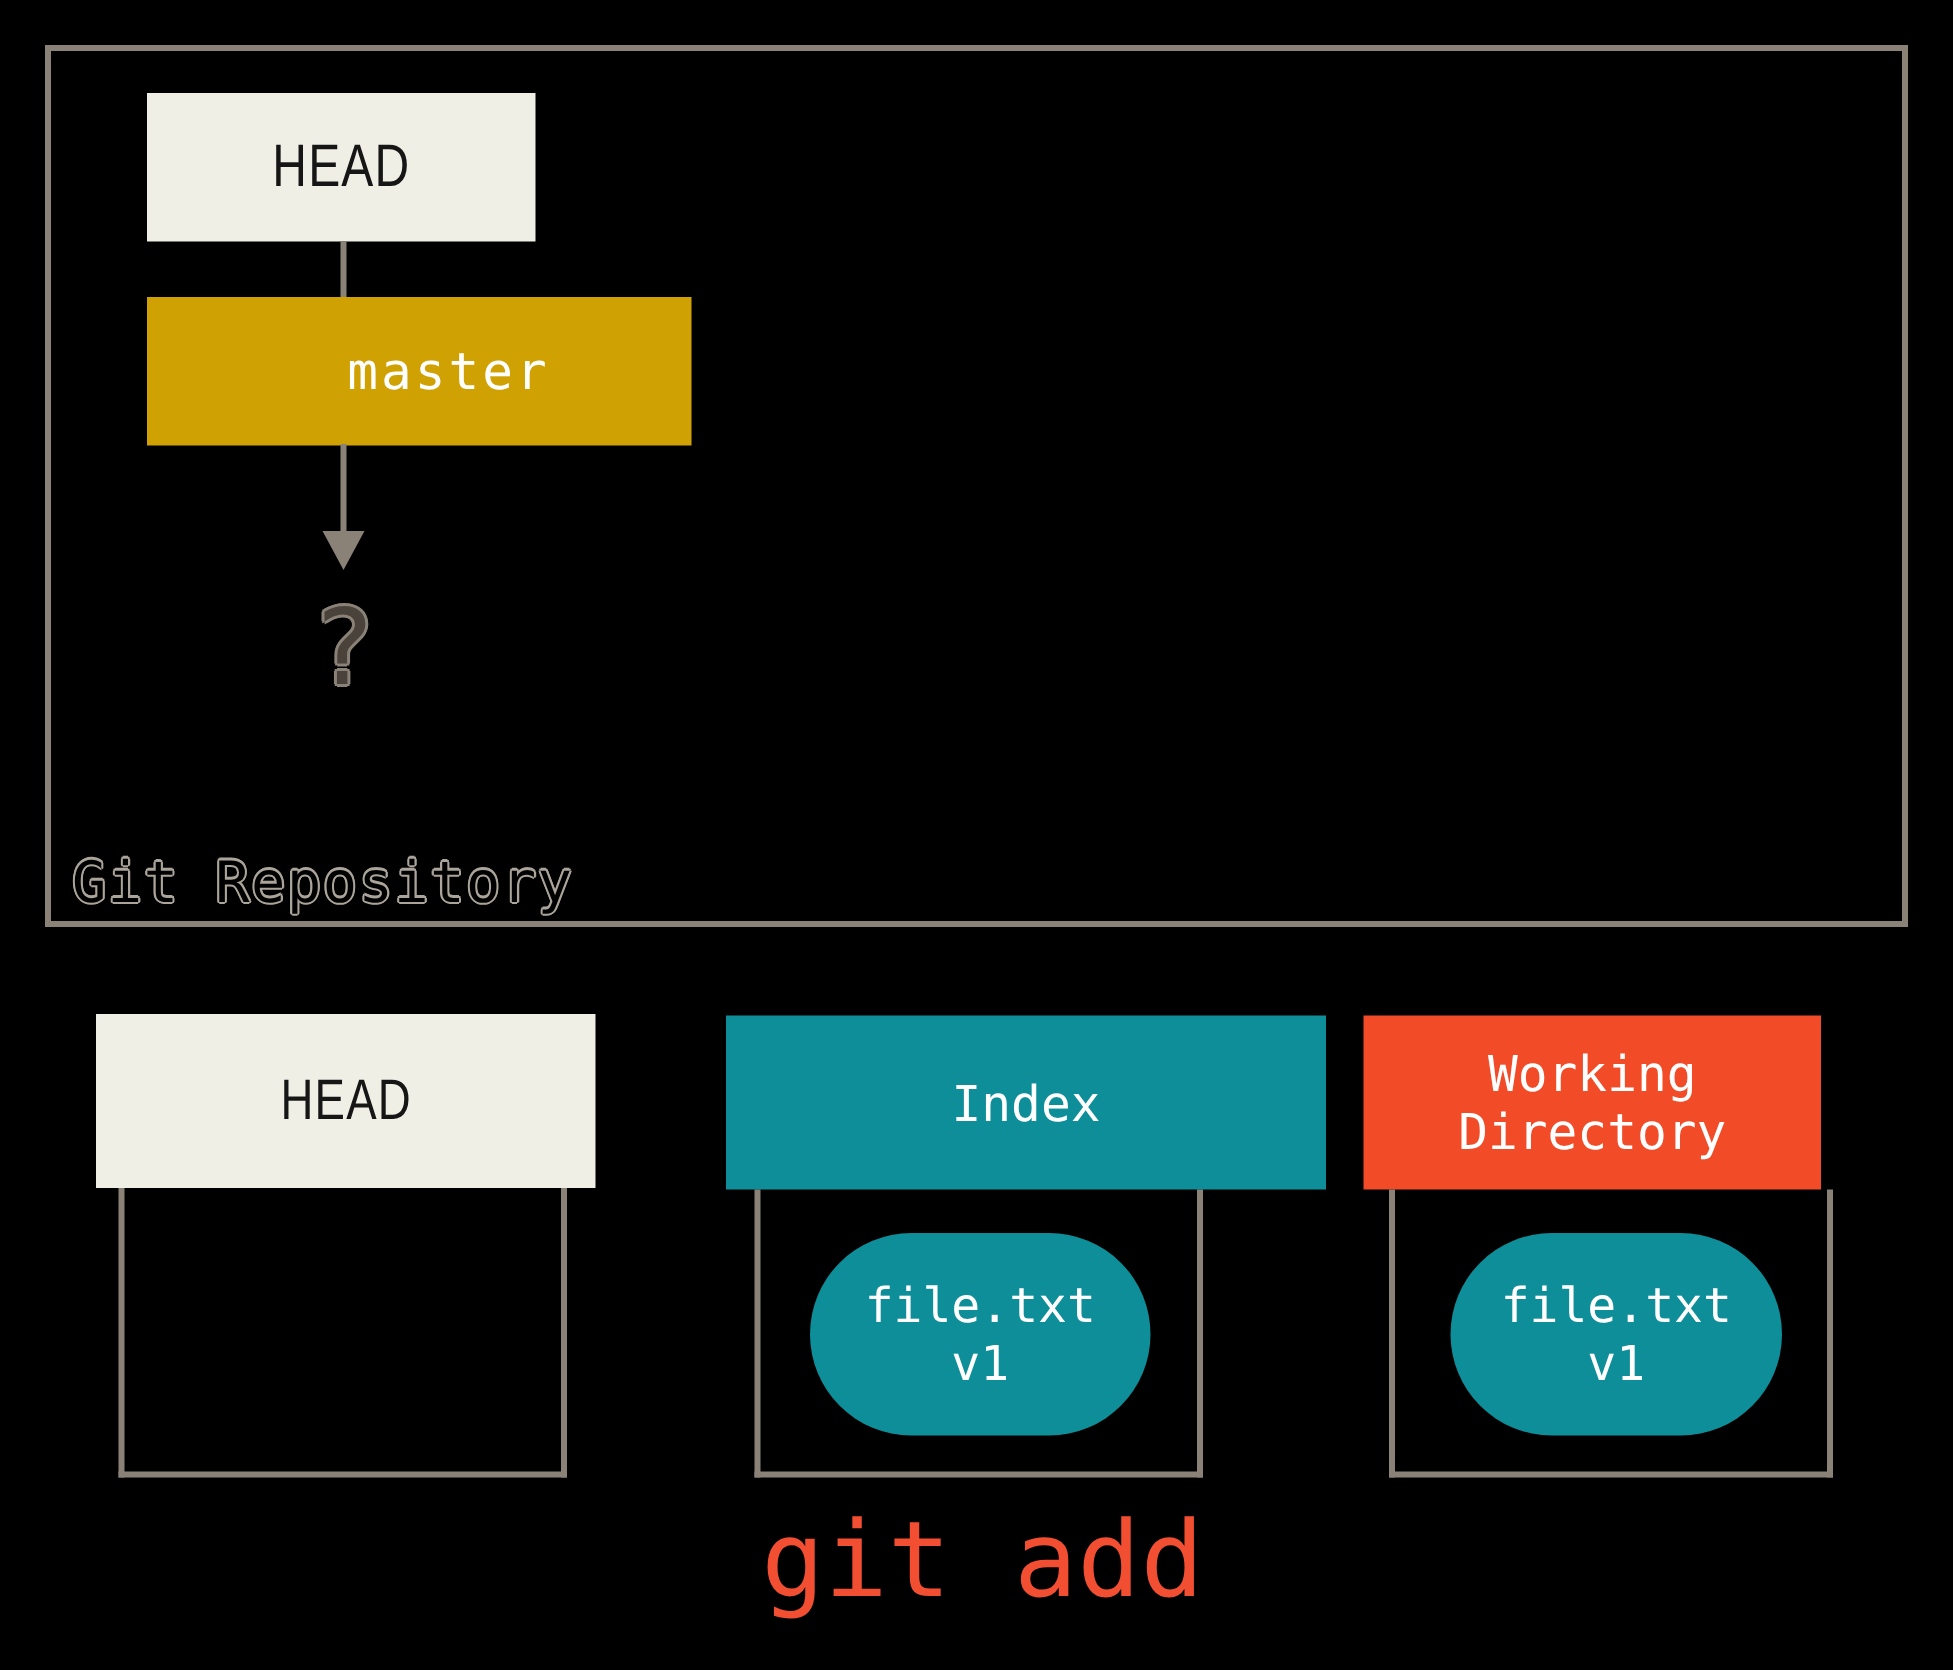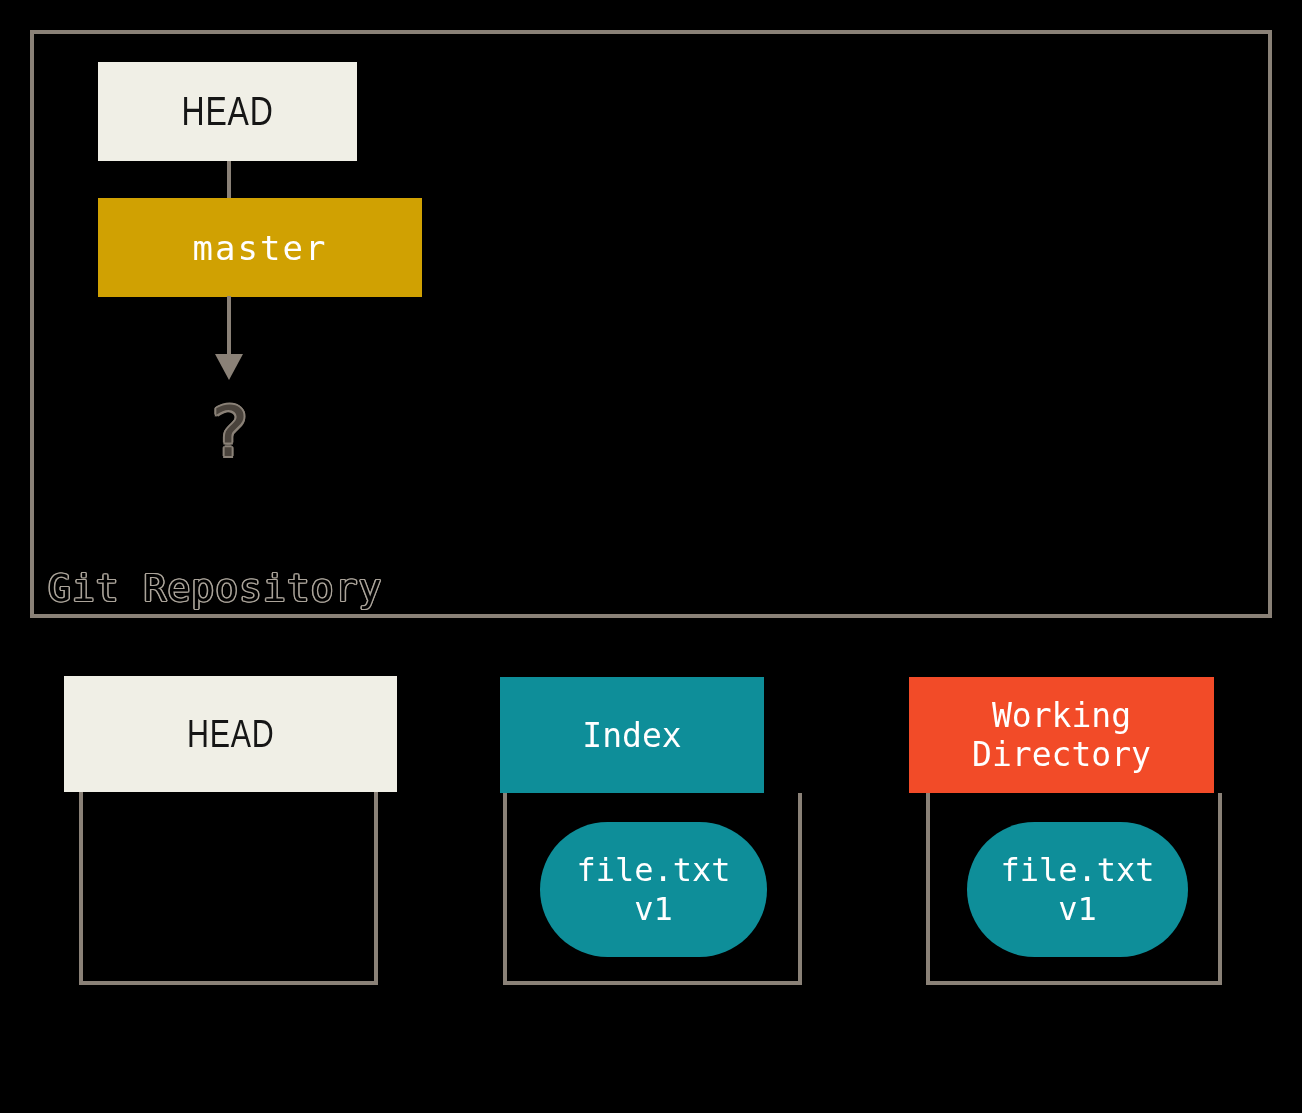--- a/index.html
+++ b/index.html
@@ -48,21 +48,21 @@
     display: inline-block;
     letter-spacing: 1px;
   }
   .vline { width: 4px; background: var(--frame-gray, #8A8177); }
   .line1 { left: 227px; top: 161px; height: 37px; }
   .line2 { left: 227px; top: 296px; height: 58px; }
   .master-box {
     left: 98px; top: 198px;
     width: 324px; height: 99px;
     background: var(--gold, #D0A102);
-    display: flex; align-items: center; justify-content: center;
+    display: flex; align-items: center; justify-content: center; padding-left: 39px;
   }
   .master-box span {
     color: var(--text-white, #FFF);
     font-size: 34px;
     letter-spacing: 2px;
   }
   .arrowhead {
     left: 215px; top: 354px;
     width: 0; height: 0;
     border-left: 14px solid transparent;
@@ -85,21 +85,21 @@
 
   
   .col-header {
     box-sizing: border-box;
     display: flex; align-items: center; justify-content: center;
     text-align: center;
     height: 116px;
   }
   .col-header.mono-label { color: var(--text-white, #FFF); font-size: 33px; line-height: 39px; }
   .header-head  { left: 64px;  top: 676px; width: 333px; background: var(--cream, #F0EFE6); }
-  .header-index { left: 500px; top: 677px; width: 264px; background: var(--teal, #0E8E99); }
+  .header-index { left: 484px; top: 677px; width: 400px; background: var(--teal, #0E8E99); }
   .header-wd    { left: 909px; top: 677px; width: 305px; background: var(--orange, #F24B28); padding: 0 44px; }
   .col-body {
     box-sizing: border-box;
     border: 4px solid var(--frame-gray, #8A8177);
     border-top: none;
     background: transparent;
   }
   .body-head  { left: 79px;  top: 792px; width: 299px; height: 193px; }
   .body-index { left: 503px; top: 793px; width: 299px; height: 192px; }
   .body-wd    { left: 926px; top: 793px; width: 296px; height: 192px; }
@@ -167,14 +167,15 @@
 
   <div class="abs col-header mono-label header-wd">
     <span>Working Directory</span>
   </div>
   <div class="abs col-body body-wd"></div>
   <div class="abs pill pill-wd">
     <span>file.txt</span>
     <span>v1</span>
   </div>
 
+  <div class="abs command">git add</div>
 
 </div>
 
 </body></html>

